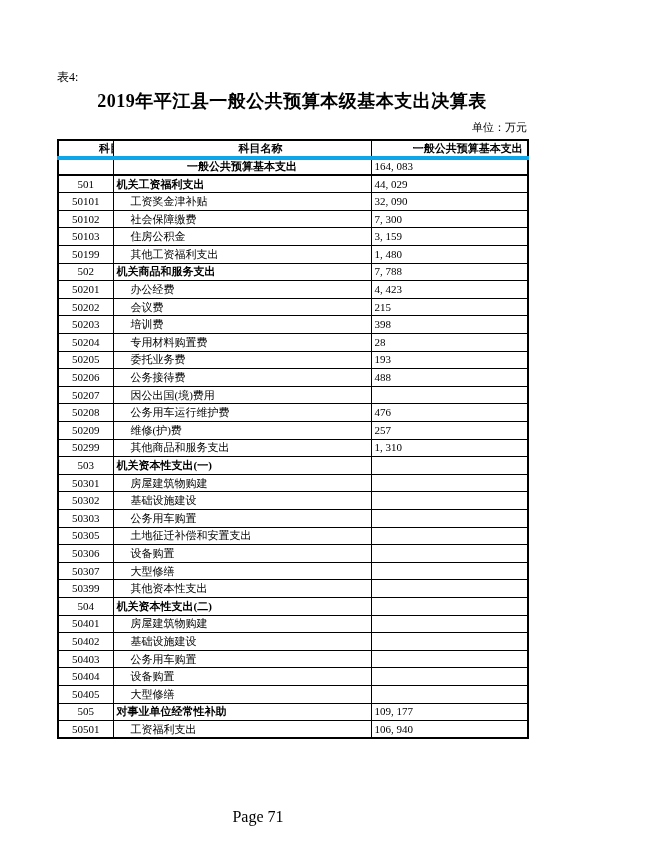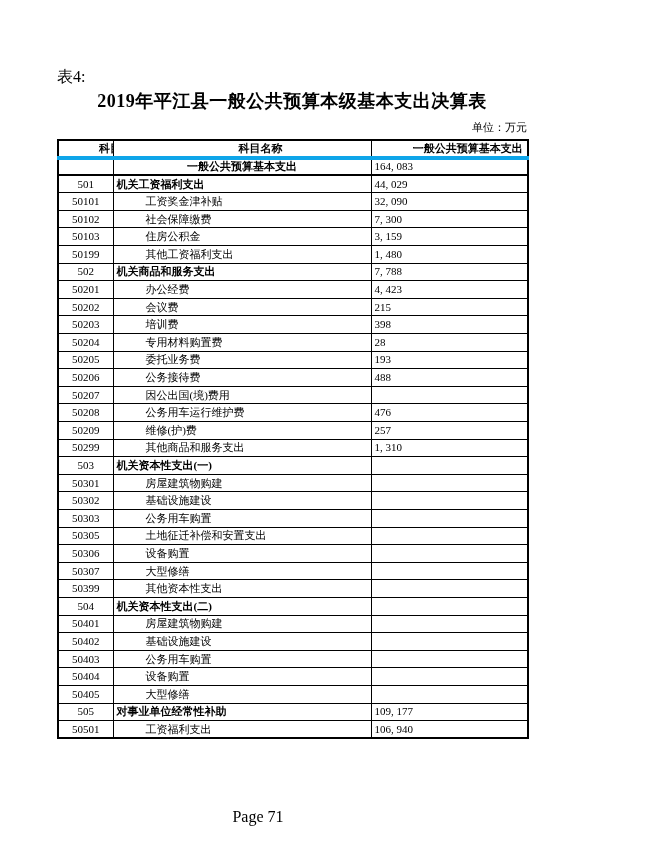--- a/index.html
+++ b/index.html
@@ -7,21 +7,21 @@
   body {
     width: 652px; height: 844px;
     background: #ffffff;
     color: #000000;
     font-family: "Liberation Serif", "DejaVu Serif", serif;
   }
   .page { position: relative; width: 652px; height: 844px; background: #fff; overflow: hidden; }
 
   .table-label {
     position: absolute; left: 57px; top: 70px;
-    font-size: 16px; line-height: 14px; text-align: center;
+    font-size: 12px; line-height: 14px; text-align: center;
   }
   .doc-title {
     position: absolute; left: 57px; top: 90px; width: 470px;
     text-align: center; font-size: 18px; font-weight: bold;
     letter-spacing: 0.5px; line-height: 22px;
   }
   .unit-note {
     position: absolute; left: 57px; top: 121px; width: 470px;
     text-align: right; font-size: 11px; line-height: 13px;
   }
@@ -42,21 +42,21 @@
   .budget thead th {
     font-weight: bold; text-align: center;
     border-bottom: 4px solid #0ea5e9;
     padding-left: 40px;
   }
   .budget td.code { text-align: center; }
   .budget td.value { }
   .budget tr.row-total td.name { text-align: center; font-weight: bold; }
   .budget tr.row-total { border-bottom: 2px solid #000; }
   .budget tr.row-section td.name { font-weight: bold; }
-  .budget tr.row-item td.name { padding-left: 32px; }
+  .budget tr.row-item td.name { padding-left: 17px; }
 
   .page-footer {
     position: absolute; left: 0; top: 810px; width: 516px;
     text-align: center; font-size: 16px; line-height: 14px;
   }
 </style>
 </head>
 <body>
 
 <div class="page">

